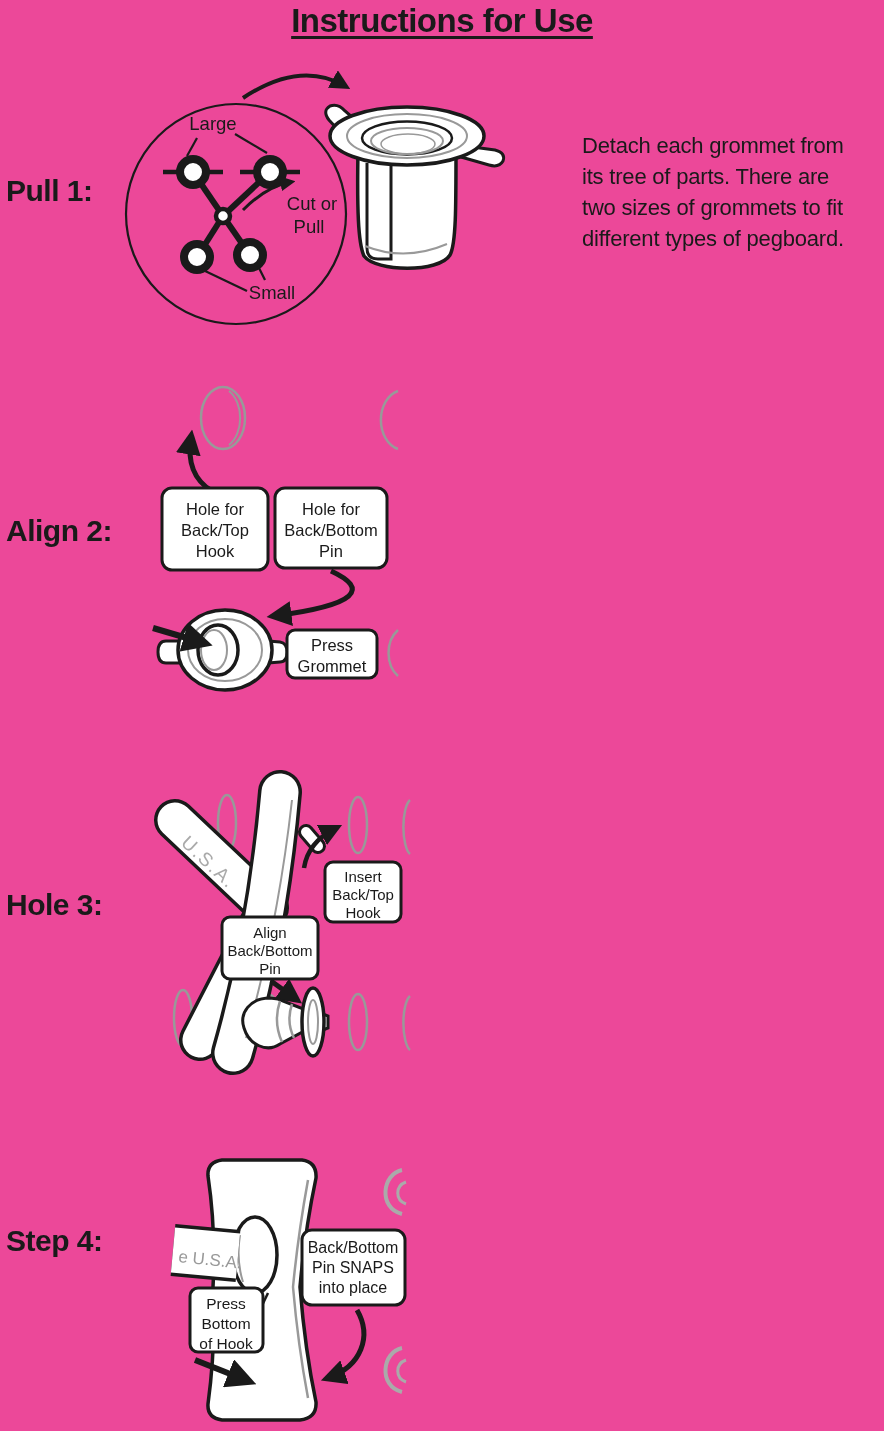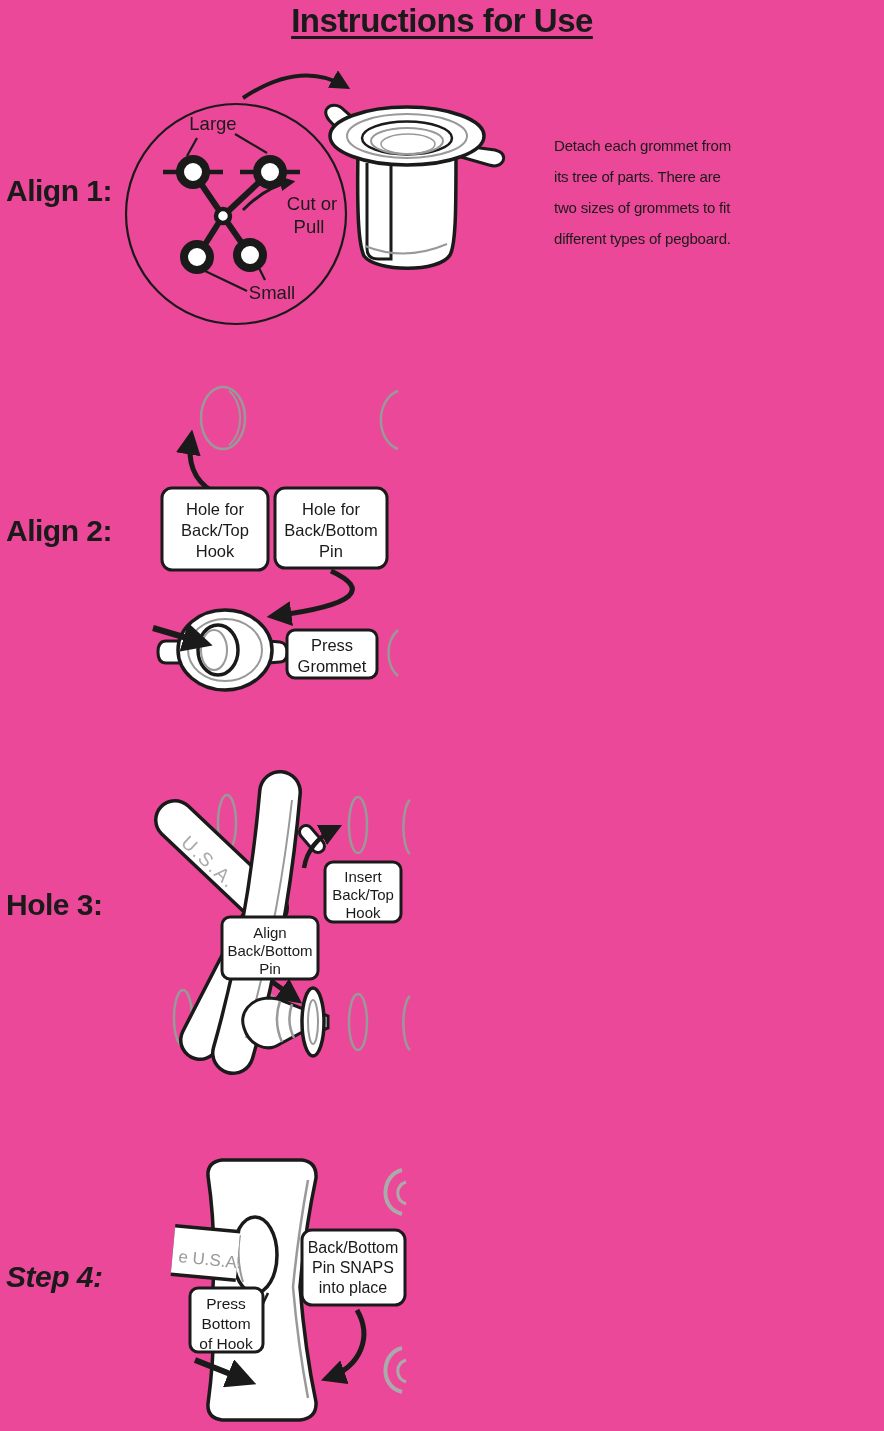--- a/index.html
+++ b/index.html
@@ -7,38 +7,38 @@
     position:relative; width:884px; height:1431px; background:#ec4899;
     font-family:"Liberation Sans", sans-serif; color:#1a1a1a; overflow:hidden;
   }
   .title {
     position:absolute; top:2px; left:0; width:100%; text-align:center;
     font-size:33px; font-weight:700; letter-spacing:-0.5px;
     text-decoration:underline; text-decoration-thickness:3px; text-underline-offset:4px;
   }
   .step-label { position:absolute; left:6px; font-size:30px; font-weight:700; letter-spacing:-0.5px; }
   .step-text {
-    position:absolute; left:554px; font-size:15px; line-height:31px;
+    position:absolute; left:582px; font-size:22px; line-height:31px;
     white-space:pre; letter-spacing:-0.2px;
   }
   .fig { position:absolute; }
   svg { font-family:"Liberation Sans", sans-serif; }
   .ann { fill:#1a1a1a; text-anchor:middle; }
   .callout { fill:#ffffff; stroke:#1a1a1a; stroke-width:3; }
   .ink { stroke:#1a1a1a; fill:none; }
   .grayline { stroke:#999999; fill:none; }
 </style>
 </head>
 <body>
 
 <div class="page">
 
   <div class="title">Instructions for Use</div>
 
-  <div class="step-label" style="top:174px;">Align 1:</div>
+  <div class="step-label" style="top:174px;">Pull 1:</div>
 
   <svg class="fig" style="left:95px; top:58px;" width="430" height="297" viewBox="0 0 430 297">
     <defs>
       <marker id="ah1" viewBox="0 0 10 10" refX="7" refY="5" markerWidth="5" markerHeight="5" orient="auto-start-reverse">
         <path d="M0,0 L10,5 L0,10 Z" fill="#1a1a1a"></path>
       </marker>
     </defs>
 
     <g>
       <circle cx="141" cy="156" r="110" class="ink" stroke-width="2.2"></circle>
@@ -187,21 +187,21 @@
       <path d="M150,228 C130,228 119,243 124,258 C129,275 147,283 160,274 L186,260 L186,240 L158,229 Z" fill="#fff" stroke="#1a1a1a" stroke-width="3"></path>
       <path d="M160,231 Q153,252 162,272" class="grayline" stroke-width="2.5"></path>
       <path d="M172,234 Q166,252 174,268" class="grayline" stroke-width="2.5"></path>
       <path d="M193,240 L208,246 L208,258 L193,264" fill="#fff" stroke="#1a1a1a" stroke-width="3"></path>
       <ellipse cx="193" cy="252" rx="11" ry="34" fill="#fff" stroke="#1a1a1a" stroke-width="3.5"></ellipse>
       <ellipse cx="193" cy="252" rx="5" ry="22" class="grayline" stroke-width="2"></ellipse>
     </g>
   </svg>
 
 
-  <div class="step-label" style="top:1260px;font-style:italic;">Step 4:</div>
+  <div class="step-label" style="top:1224px;">Step 4:</div>
 
   <svg class="fig" style="left:100px; top:1140px;" width="340" height="291" viewBox="0 0 340 291">
     <defs>
       <marker id="ah4" viewBox="0 0 10 10" refX="7" refY="5" markerWidth="5" markerHeight="5" orient="auto-start-reverse">
         <path d="M0,0 L10,5 L0,10 Z" fill="#1a1a1a"></path>
       </marker>
     </defs>
 
     <g stroke="#aaaaaa" fill="none">
       <path d="M302,30 C282,34 278,68 302,74" stroke-width="4"></path>

